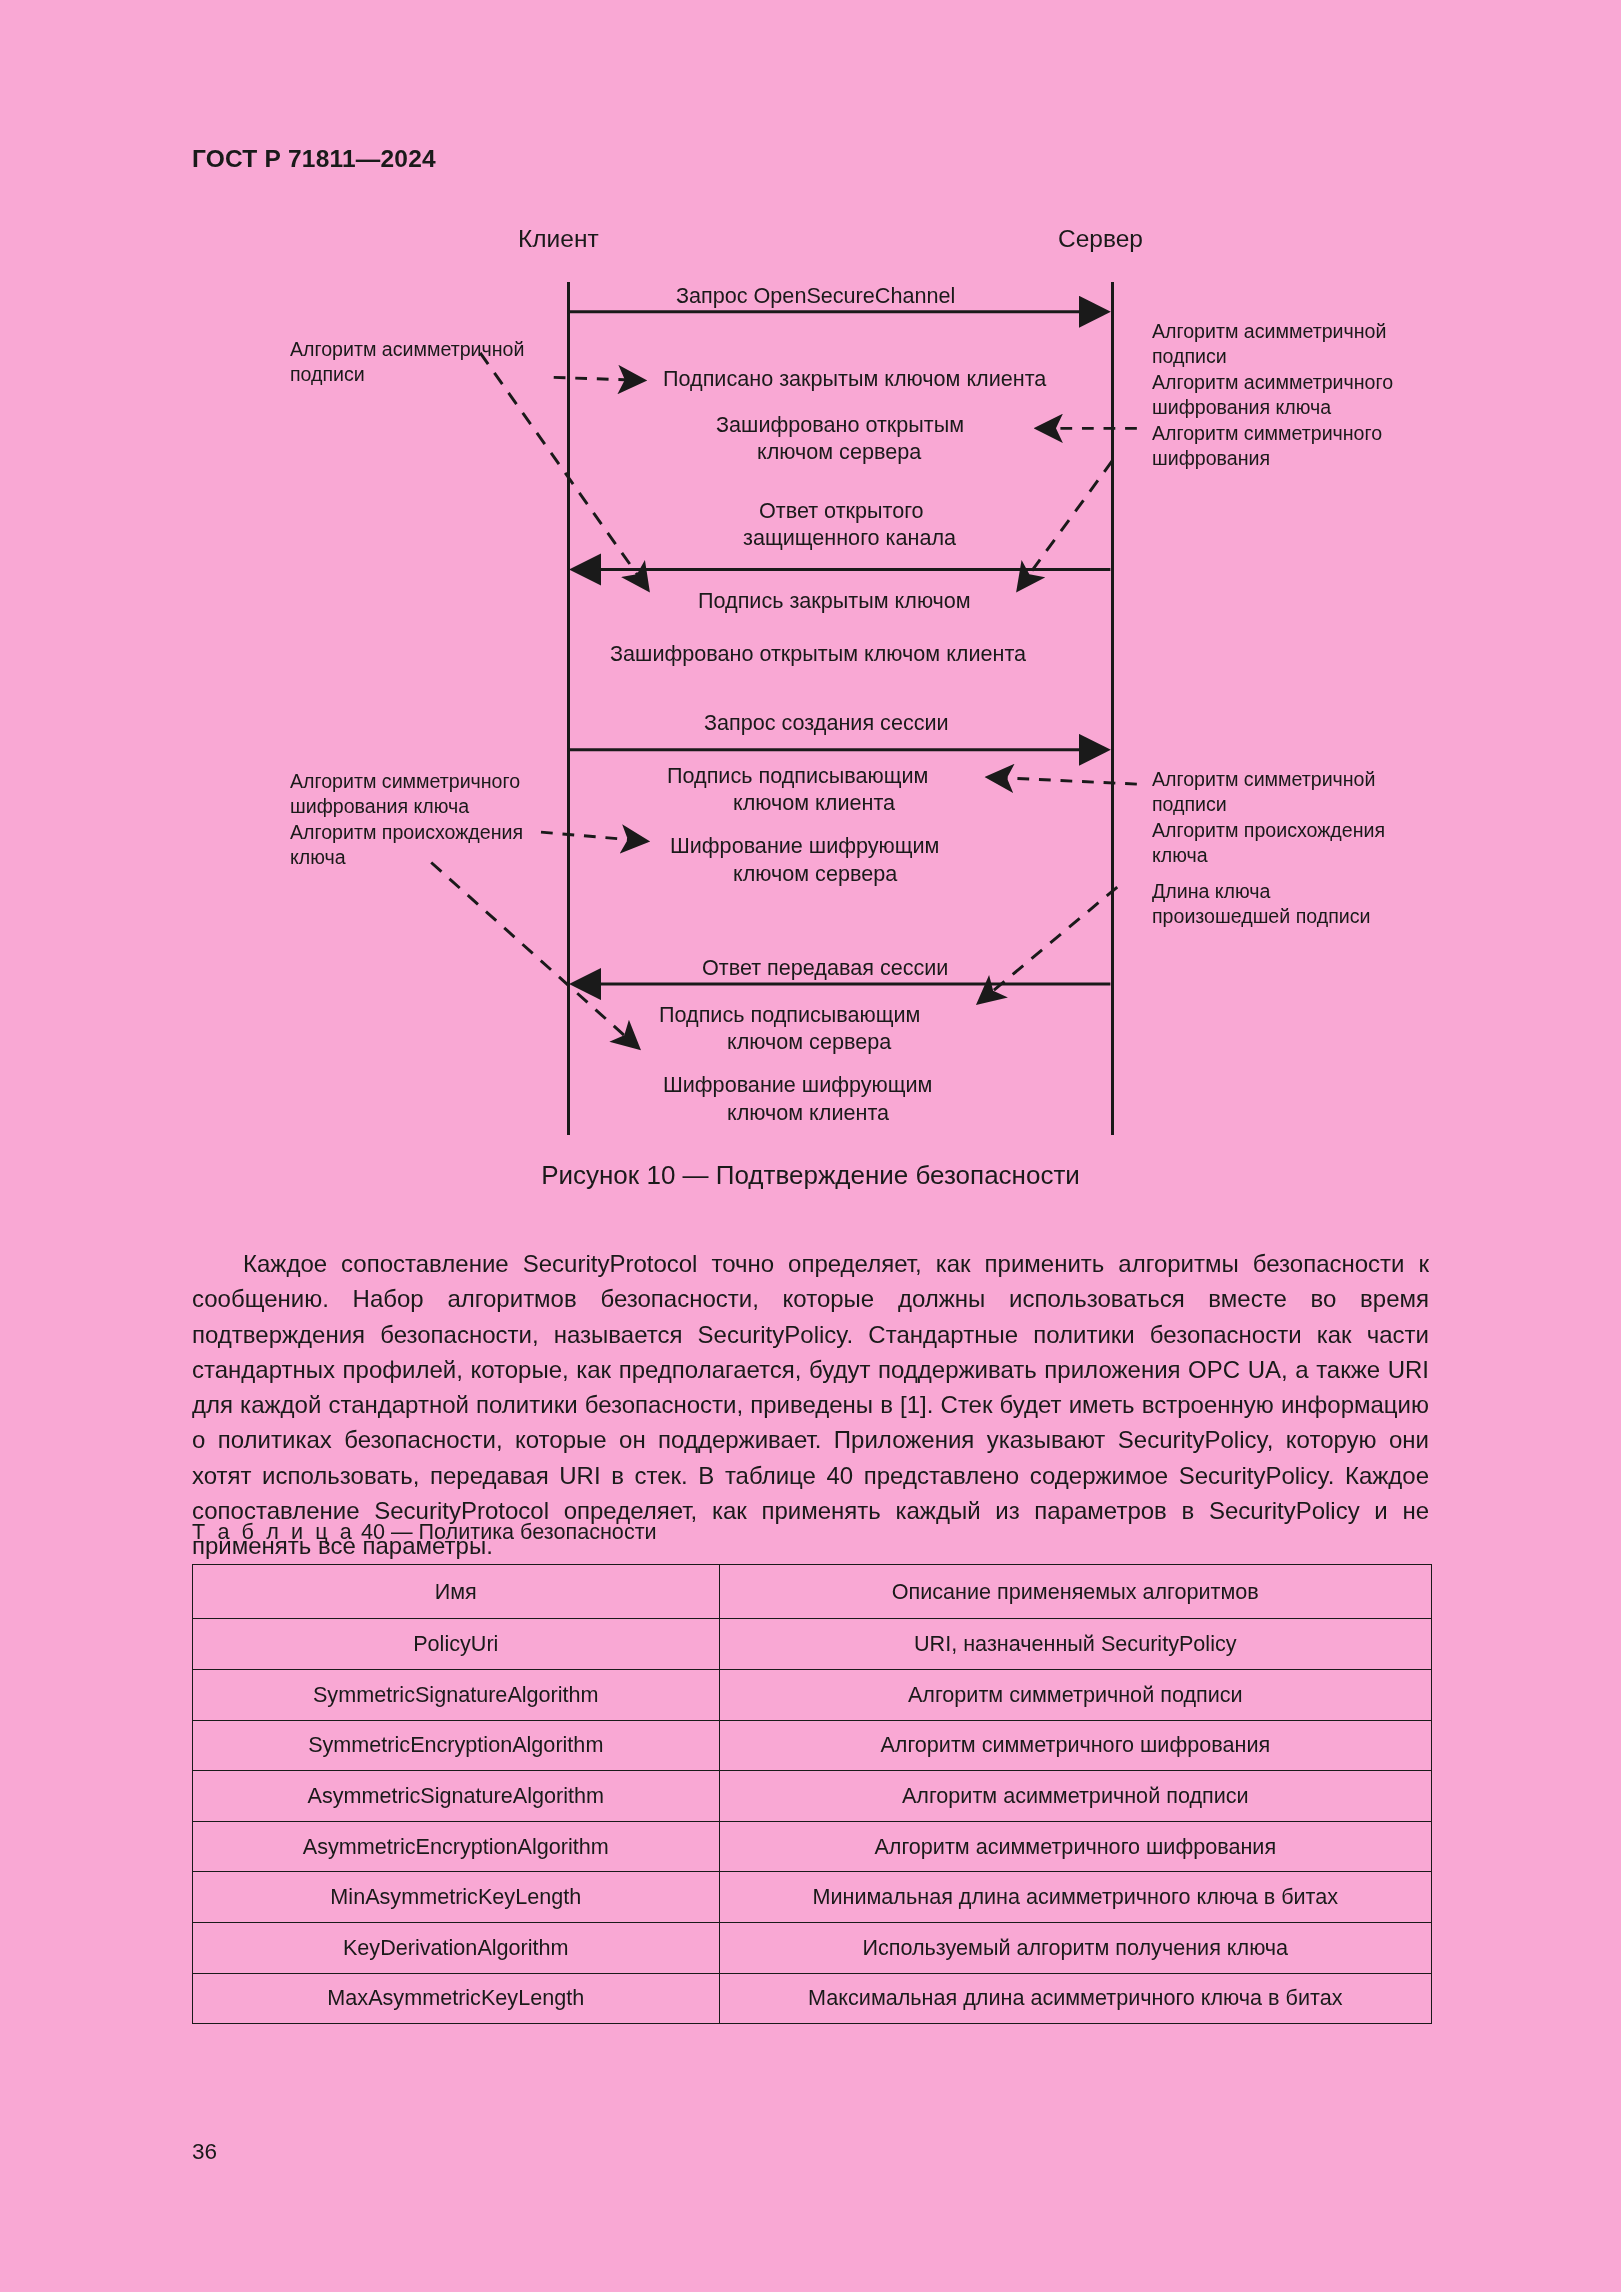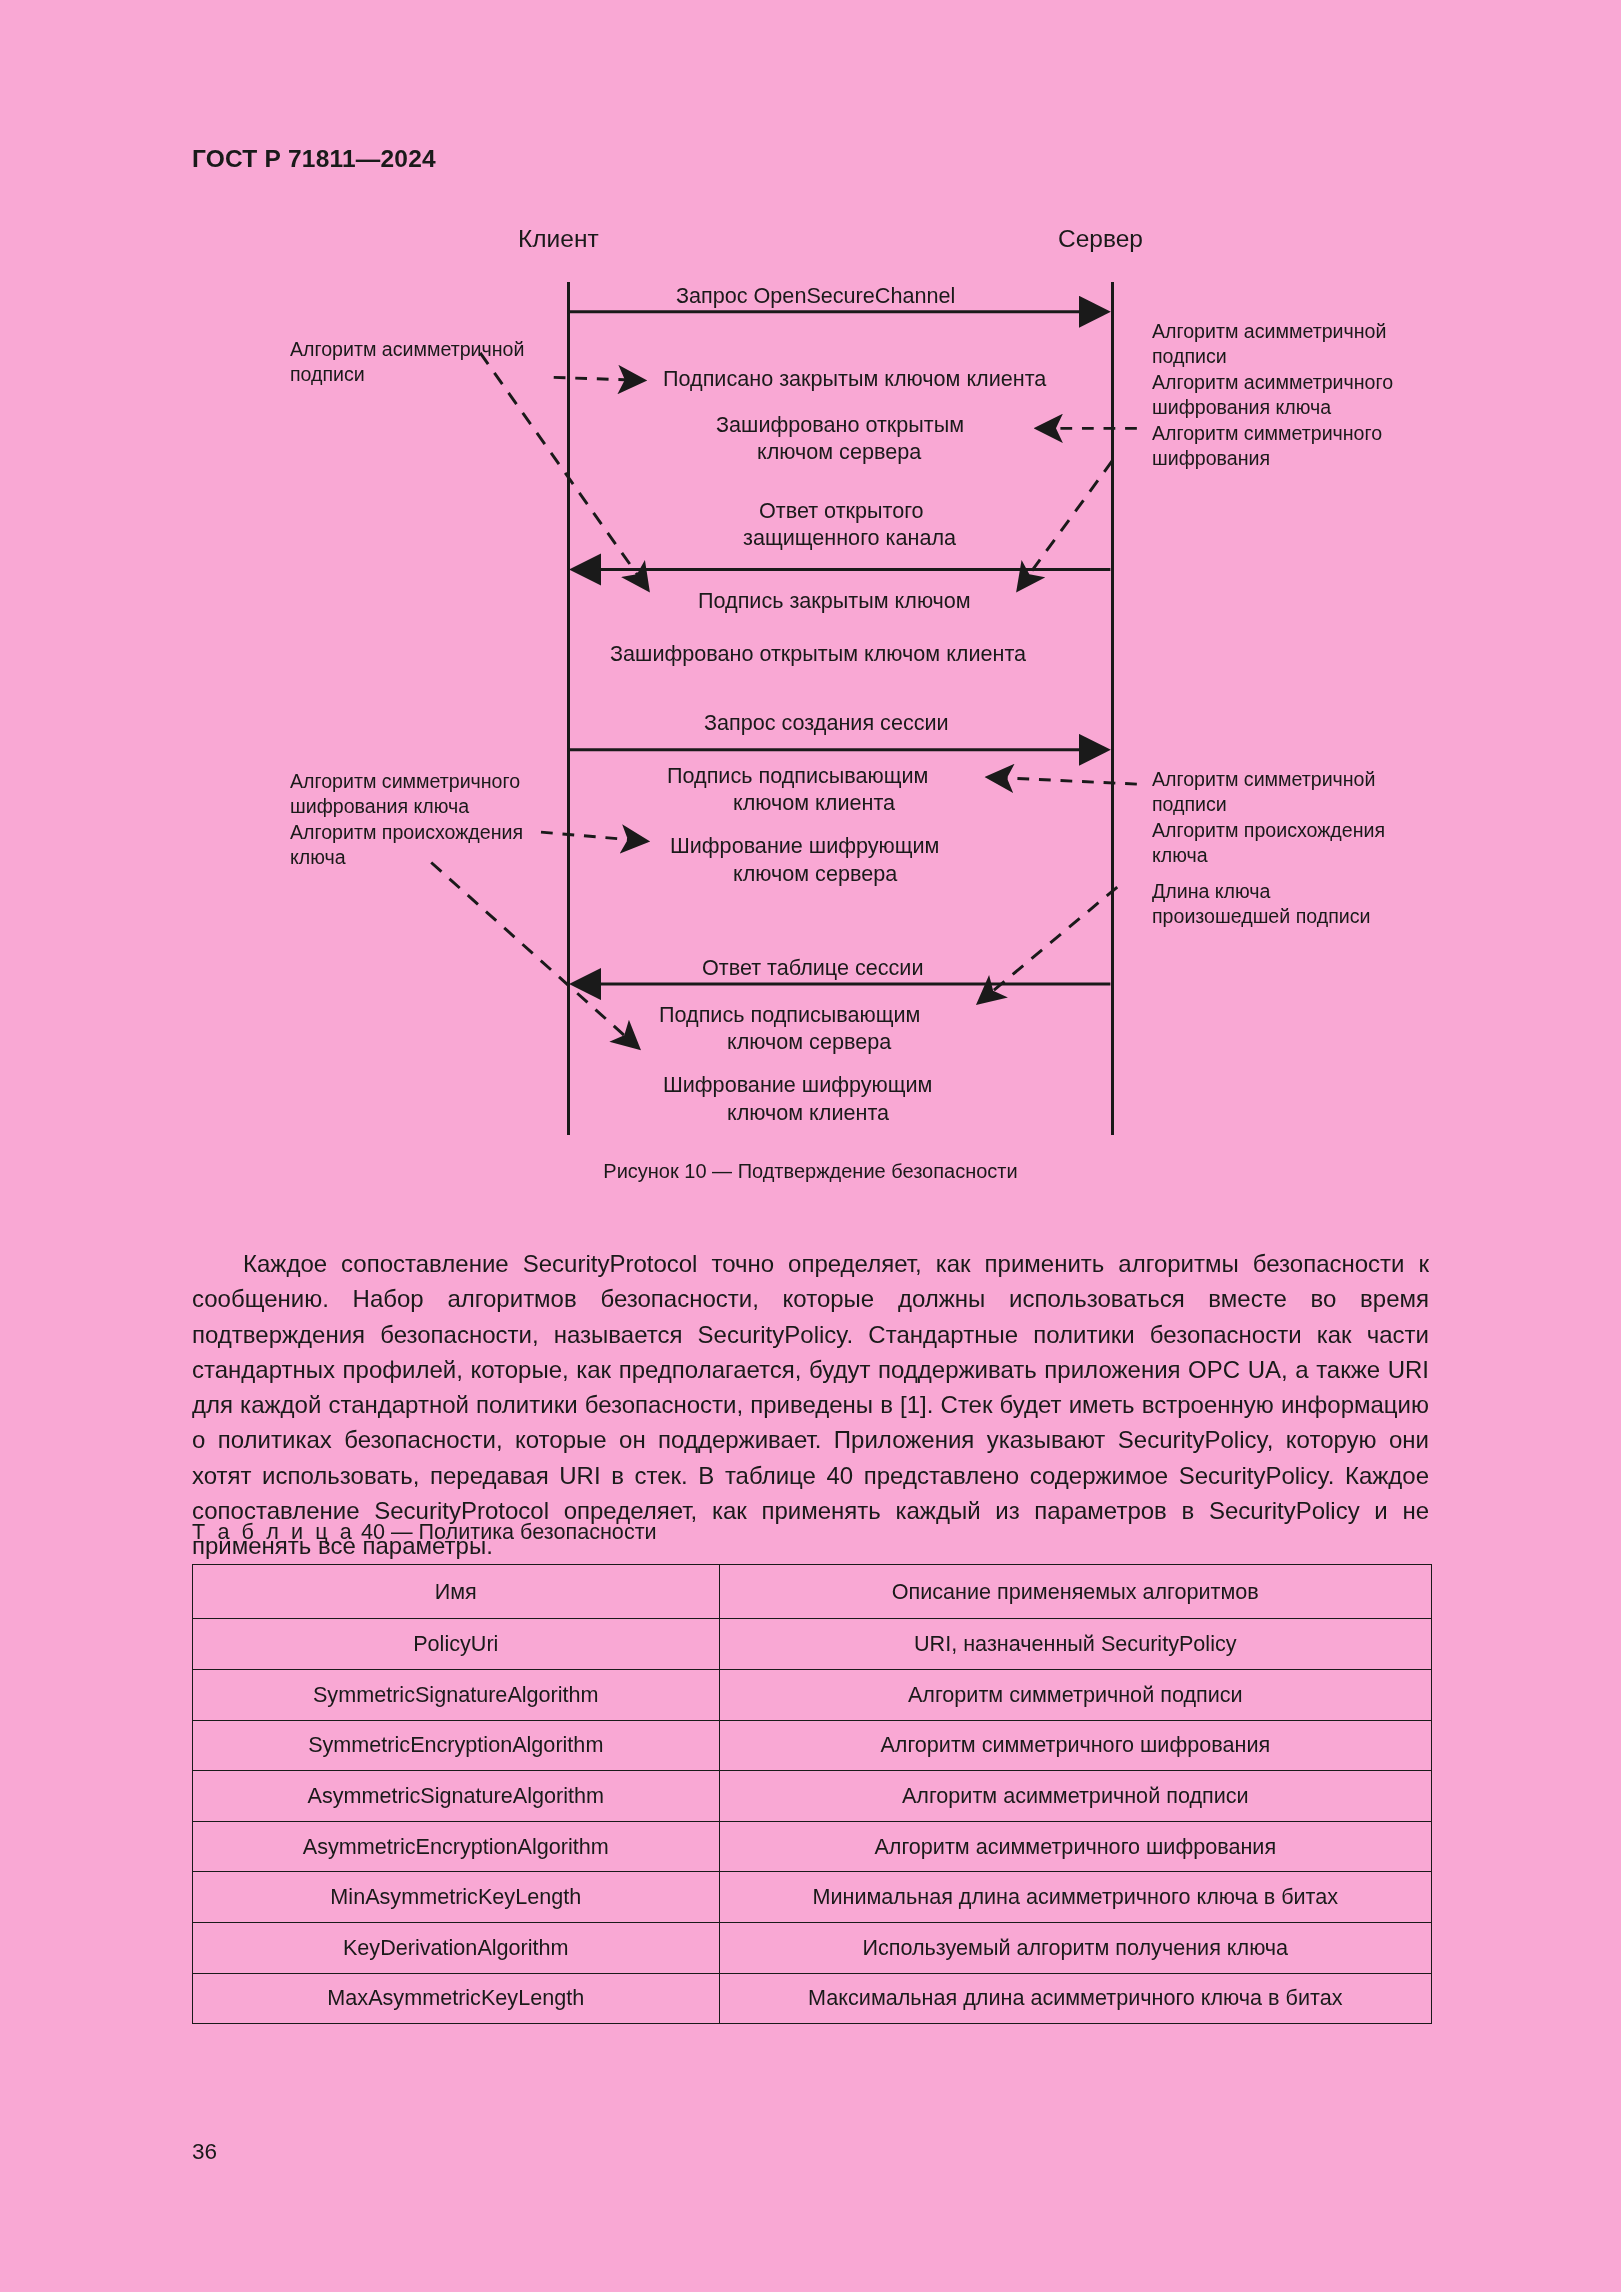--- a/index.html
+++ b/index.html
@@ -69,21 +69,21 @@
     height: 1137px;
     overflow: visible;
   }
   
   .fig-caption {
     position: absolute;
     left: 0;
     top: 1160px;
     width: 1621px;
     text-align: center;
-    font-size: 20px;
+    font-size: 26px;
   }
   
   .body-text {
     position: absolute;
     left: 192px;
     top: 1222px;
     width: 1237px;
     font-size: 24px;
     line-height: 1.47;
     text-align: justify;
@@ -189,21 +189,21 @@
     <div class="msg-label" style="left:610px; top:640px;">Зашифровано открытым ключом клиента</div>
 
     <div class="msg-label" style="left:704px; top:709px;">Запрос создания сессии</div>
 
     <div class="msg-label" style="left:667px; top:762px;">Подпись подписывающим</div>
     <div class="msg-label" style="left:733px; top:789px;">ключом клиента</div>
 
     <div class="msg-label" style="left:670px; top:832px;">Шифрование шифрующим</div>
     <div class="msg-label" style="left:733px; top:860px;">ключом сервера</div>
 
-    <div class="msg-label" style="left:702px; top:954px;">Ответ таблице сессии</div>
+    <div class="msg-label" style="left:702px; top:954px;">Ответ передавая сессии</div>
 
     <div class="msg-label" style="left:659px; top:1001px;">Подпись подписывающим</div>
     <div class="msg-label" style="left:727px; top:1028px;">ключом сервера</div>
 
     <div class="msg-label" style="left:663px; top:1071px;">Шифрование шифрующим</div>
     <div class="msg-label" style="left:727px; top:1099px;">ключом клиента</div>
 
     <div class="note left" style="left:290px; top:337px;">
       <div>Алгоритм асимметричной</div>
       <div>подписи</div>

